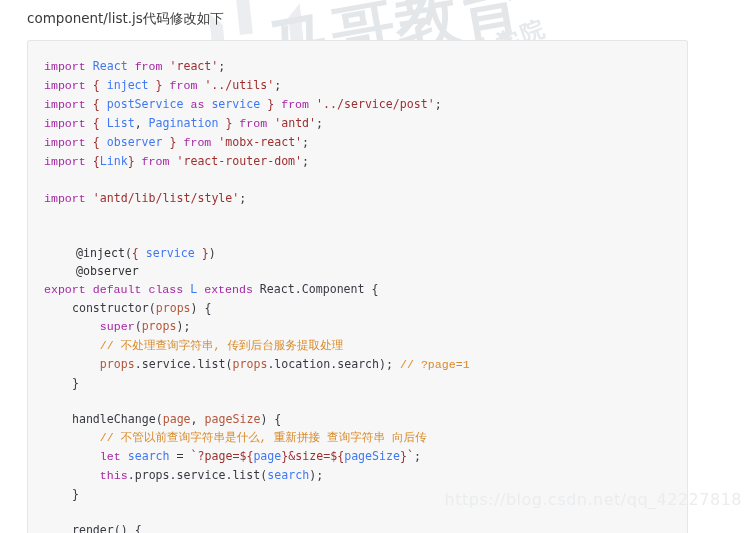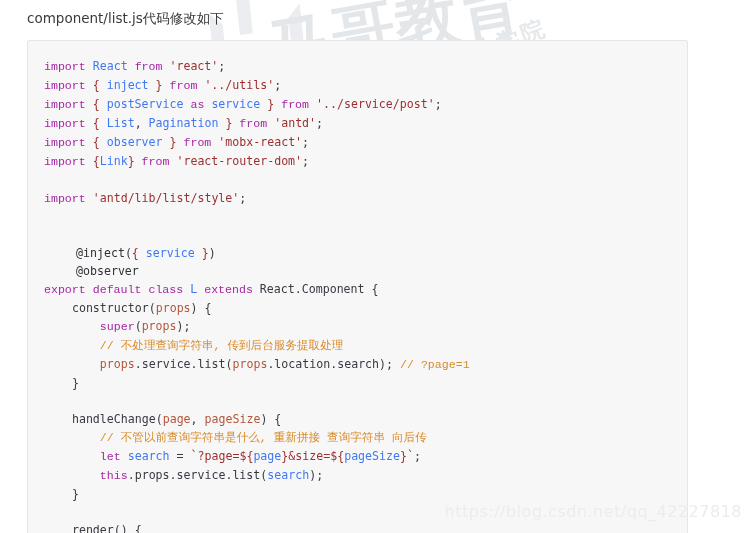--- a/index.html
+++ b/index.html
@@ -69,21 +69,21 @@
     font-size: 23px;
     font-weight: bold;
     letter-spacing: 3px;
     color: #e6e9ec;
     transform: rotate(-20deg);
     white-space: nowrap;
   }
   .wm-url {
     position: absolute;
     right: 8px;
-    bottom: 12px;
+    bottom: 24px;
     font-family: "DejaVu Sans", sans-serif;
     font-size: 16px;
     letter-spacing: .5px;
     color: #ebeced;
     white-space: nowrap;
     z-index: 5;
   }
 
   
   .page-title {

